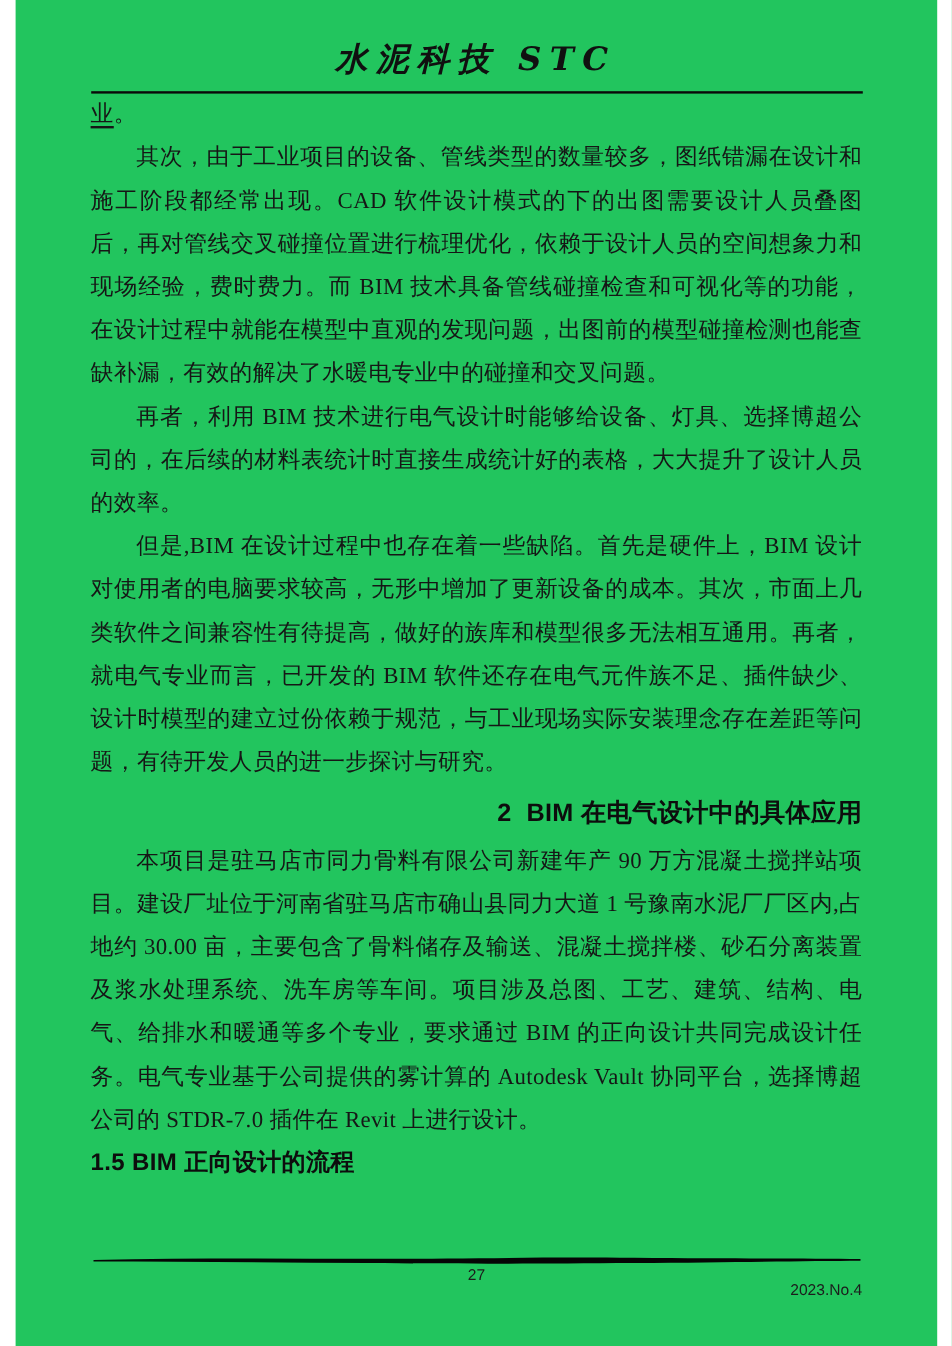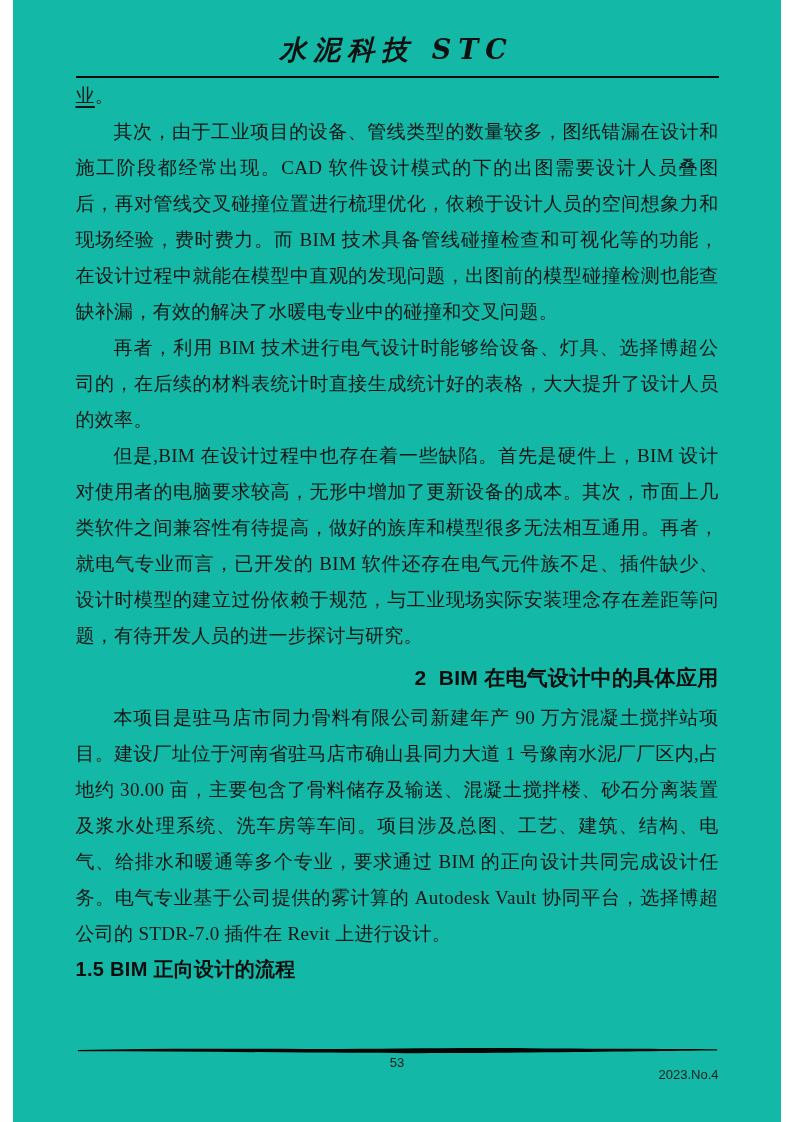--- a/index.html
+++ b/index.html
@@ -5,21 +5,21 @@
   html, body {
     margin: 0;
     padding: 0;
     background: #ffffff;
   }
   .page {
     position: relative;
     width: 768px;
     height: 1122px;
     margin: 0 auto;
-    background: #14b8a6;
+    background: #22c55e;
     color: #161616;
     font-family: "Liberation Serif", "DejaVu Serif", serif;
     overflow: hidden;
     box-sizing: border-box;
   }
   
   .page-header {
     padding-top: 33px;
     text-align: center;
   }
@@ -140,18 +140,18 @@
 
 
   </div>
 
   <div class="page-footer">
     <svg class="footer-rule" viewBox="0 0 668 8" preserveAspectRatio="none" aria-hidden="true">
       <path fill="#050505" d="M2,4 C80,2.2 160,2.6 240,3 C320,3.2 380,1.4 470,2.2 C560,3 620,2.6 666,3.2
                L666,4.6 C620,4.8 560,5.8 470,6.6 C380,7.2 320,7.4 240,6.6 C160,5.8 80,5.4 2,5.2 Z"></path>
     </svg>
     <div class="footer-row">
-      <span class="page-number">53</span>
+      <span class="page-number">27</span>
       <span class="issue-label">2023.No.4</span>
     </div>
   </div>
 
 </div>
 
 </body></html>

